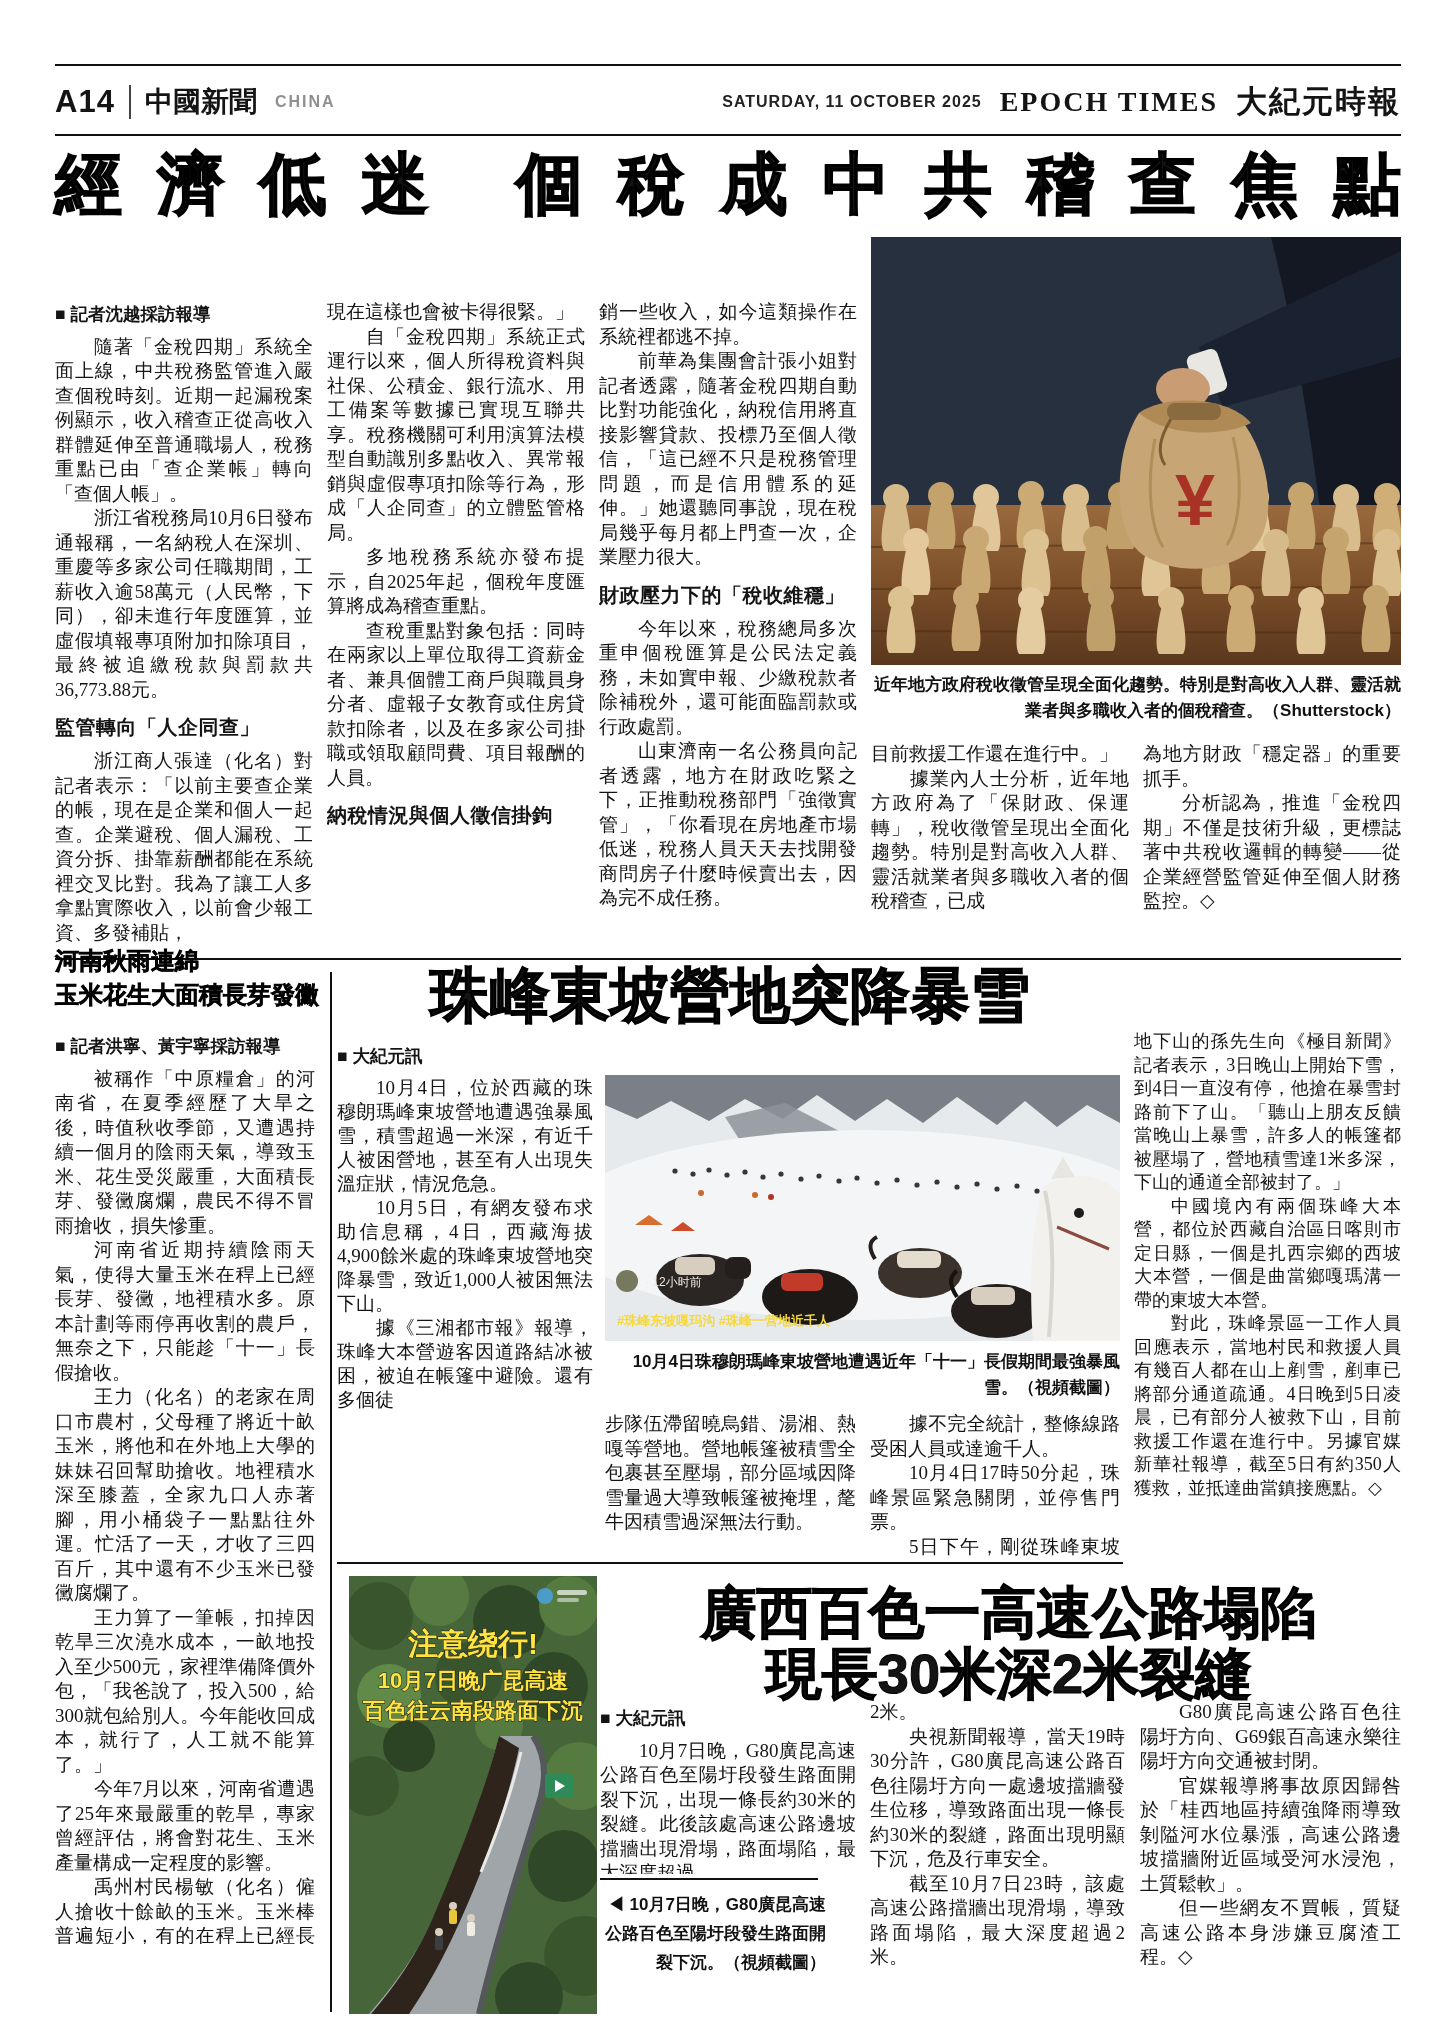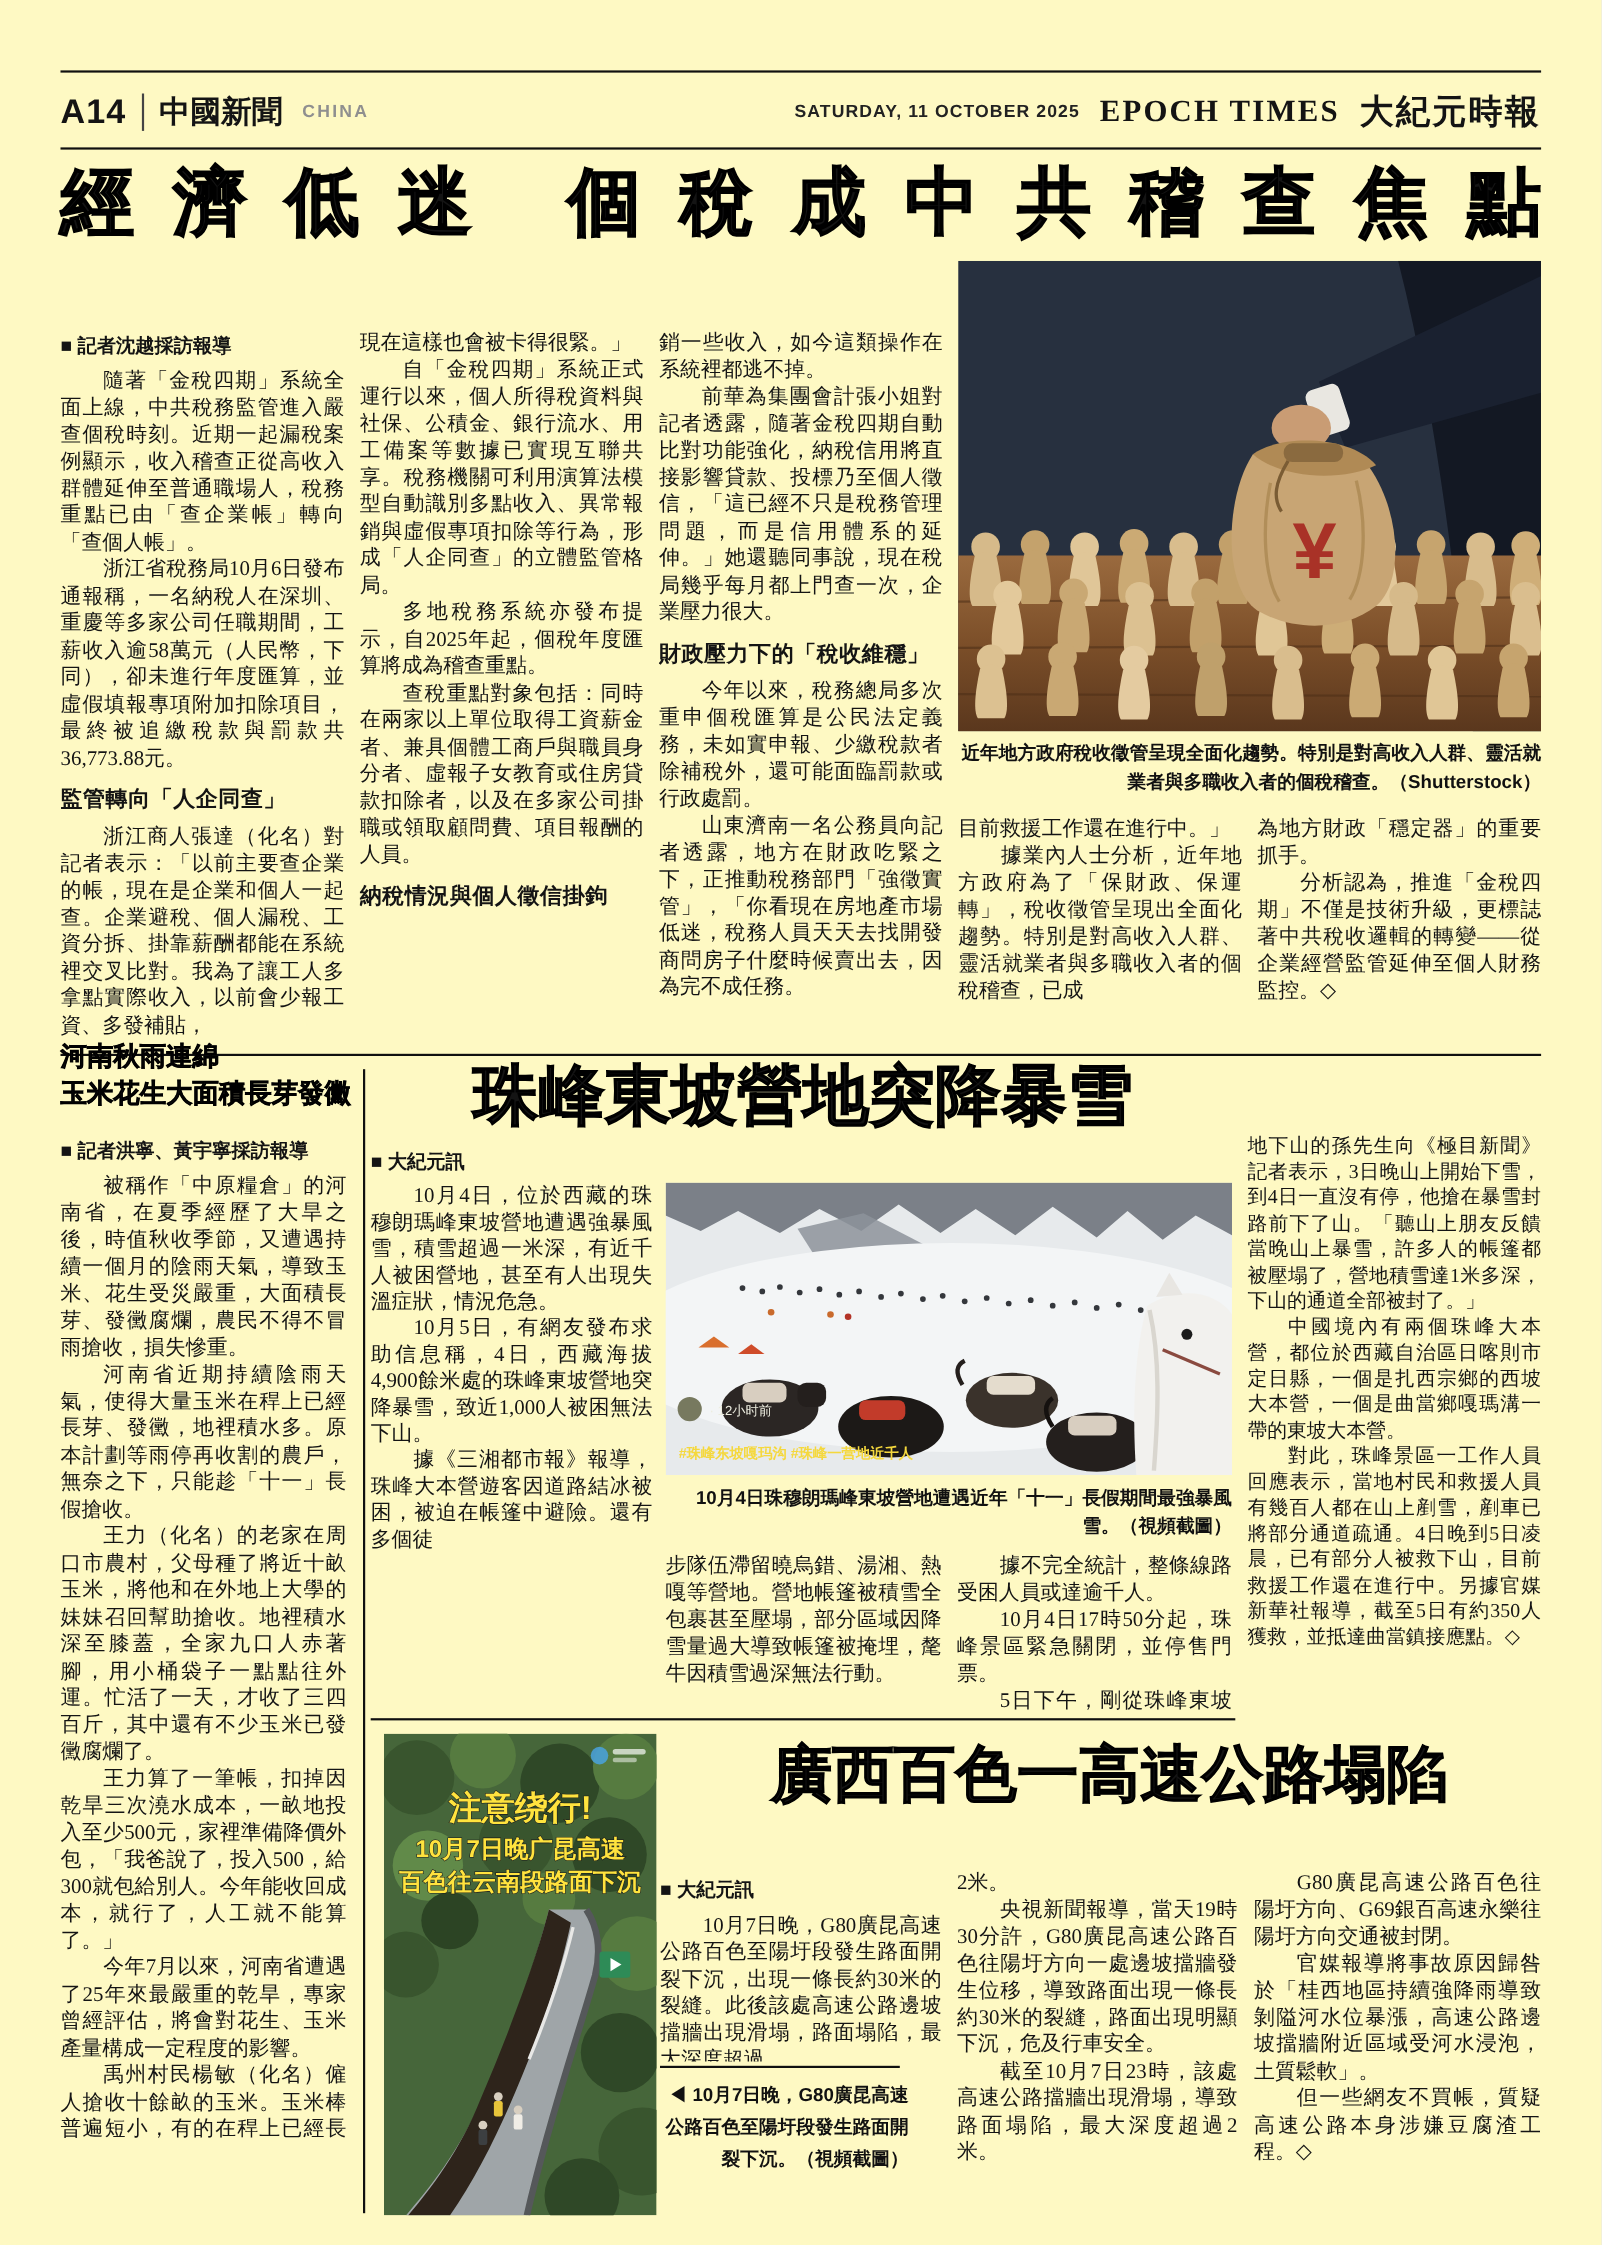--- a/index.html
+++ b/index.html
@@ -1,16 +1,16 @@
 <!DOCTYPE html>
 <html><head>
 <meta charset="utf-8">
 <style>
   html,body{margin:0;padding:0;background:#e8e8e8;}
-  #page{position:relative;width:1456px;height:2041px;background:#fef9c3;margin:0 auto;overflow:hidden;
+  #page{position:relative;width:1456px;height:2041px;background:#ffffff;margin:0 auto;overflow:hidden;
         font-family:"Liberation Serif","DejaVu Serif",serif;color:#141414;}
   .rule{position:absolute;background:#101010;}
   
   .header{position:absolute;left:55px;top:74px;width:1346px;height:56px;display:flex;justify-content:space-between;align-items:center;}
   .h-left{display:flex;align-items:center;gap:14px;}
   .pagenum{font-family:"Liberation Sans",sans-serif;font-weight:900;font-size:31px;letter-spacing:1px;}
   .vbar{width:2px;height:34px;background:#444;display:inline-block;}
   .sec-zh{font-family:"Liberation Sans",sans-serif;font-weight:900;font-size:28px;}
   .sec-en{font-family:"Liberation Sans",sans-serif;font-weight:700;font-size:16px;color:#8f8f8f;letter-spacing:2px;margin-left:4px;}
   .h-right{display:flex;align-items:center;gap:18px;}
@@ -329,20 +329,21 @@
       <g font-family="'Liberation Sans',sans-serif" font-weight="900" fill="#ffe33e" stroke="#1a1a1a" stroke-width="1" style="paint-order:stroke" text-anchor="middle">
         <text x="124" y="78" font-size="30">注意绕行!</text>
         <text x="124" y="112" font-size="22">10月7日晚广昆高速</text>
         <text x="124" y="142" font-size="22">百色往云南段路面下沉</text>
       </g>
     </svg>
   </div>
 
   <div class="gx-head">
     <div>廣西百色一高速公路塌陷</div>
+    <div>現長30米深2米裂縫</div>
   </div>
   <div class="col gx-c1">
       <div class="blk r">■ 大紀元訊</div>
       <div class="blk p">10月7日晚，G80廣昆高速公路百色至陽圩段發生路面開裂下沉，出現一條長約30米的裂縫。此後該處高速公路邊坡擋牆出現滑塌，路面塌陷，最大深度超過</div>
     </div>
   <div class="rule" style="left:600px;top:1878px;width:218px;height:2px;"></div>
   <div class="cap gx-cap">◀ 10月7日晚，G80廣昆高速公路百色至陽圩段發生路面開裂下沉。（視頻截圖）</div>
   <div class="col gx-c2">
       <div class="blk c">2米。</div>
       <div class="blk p">央視新聞報導，當天19時30分許，G80廣昆高速公路百色往陽圩方向一處邊坡擋牆發生位移，導致路面出現一條長約30米的裂縫，路面出現明顯下沉，危及行車安全。</div>

